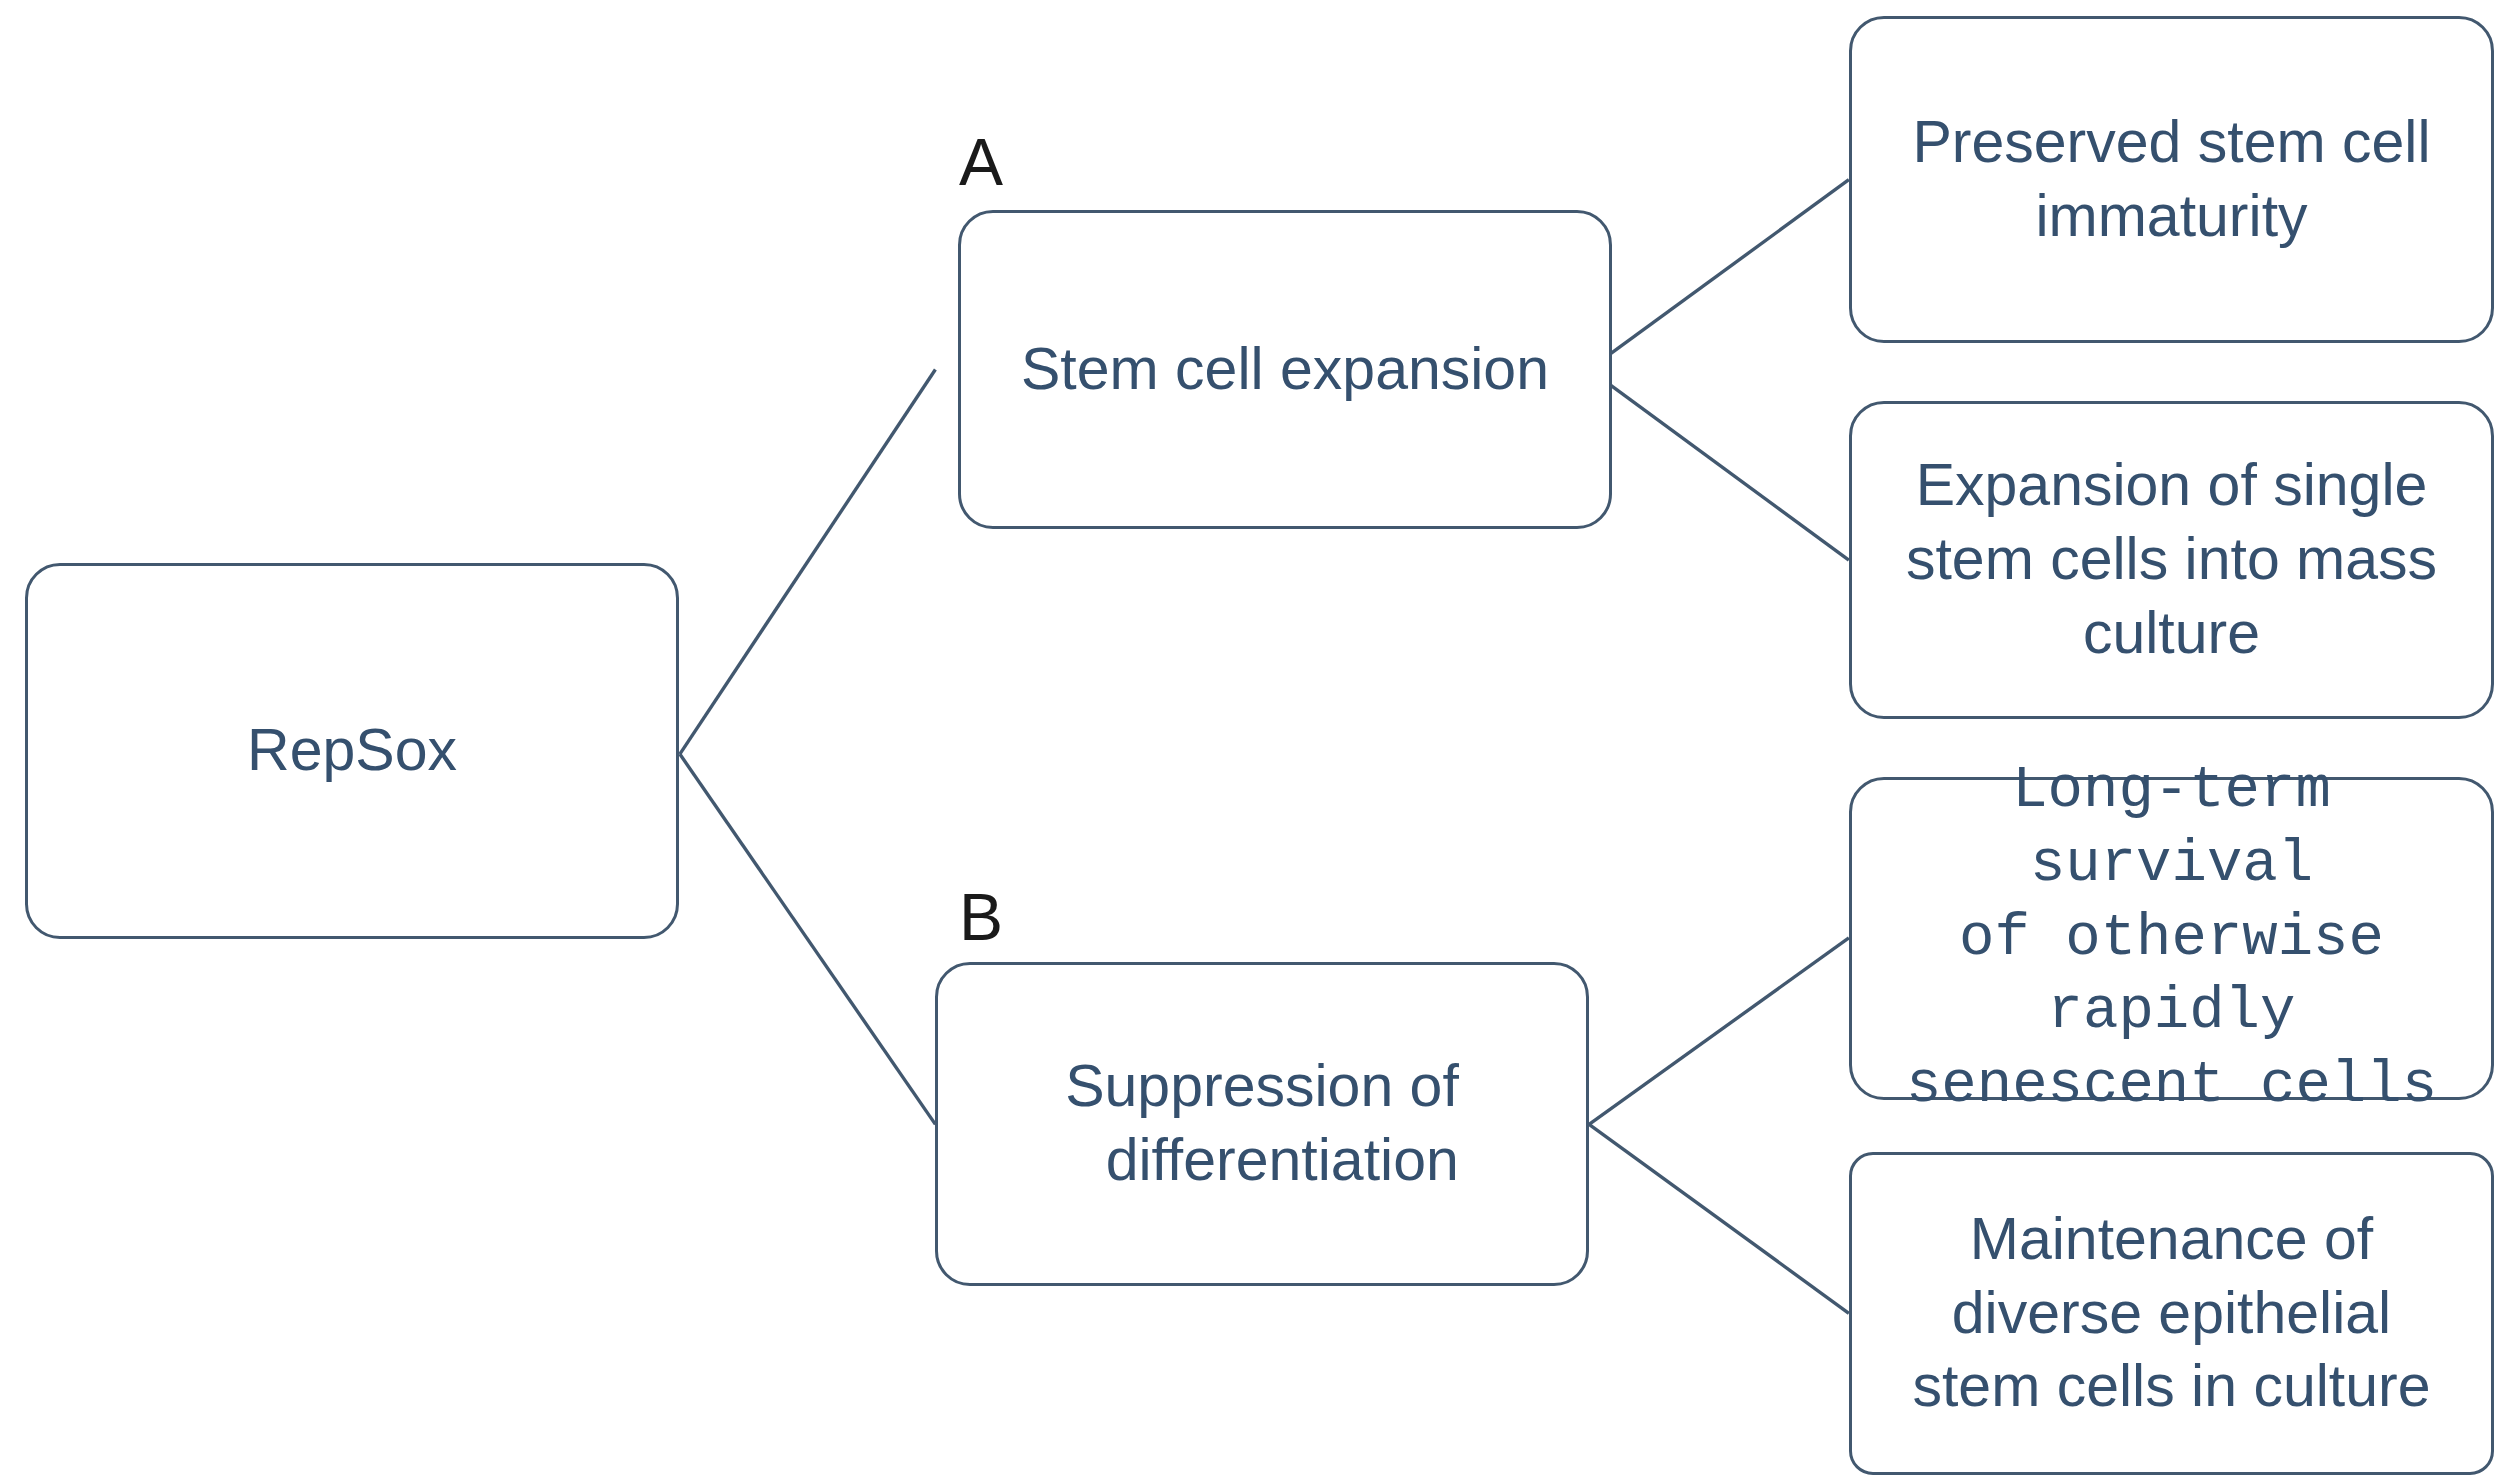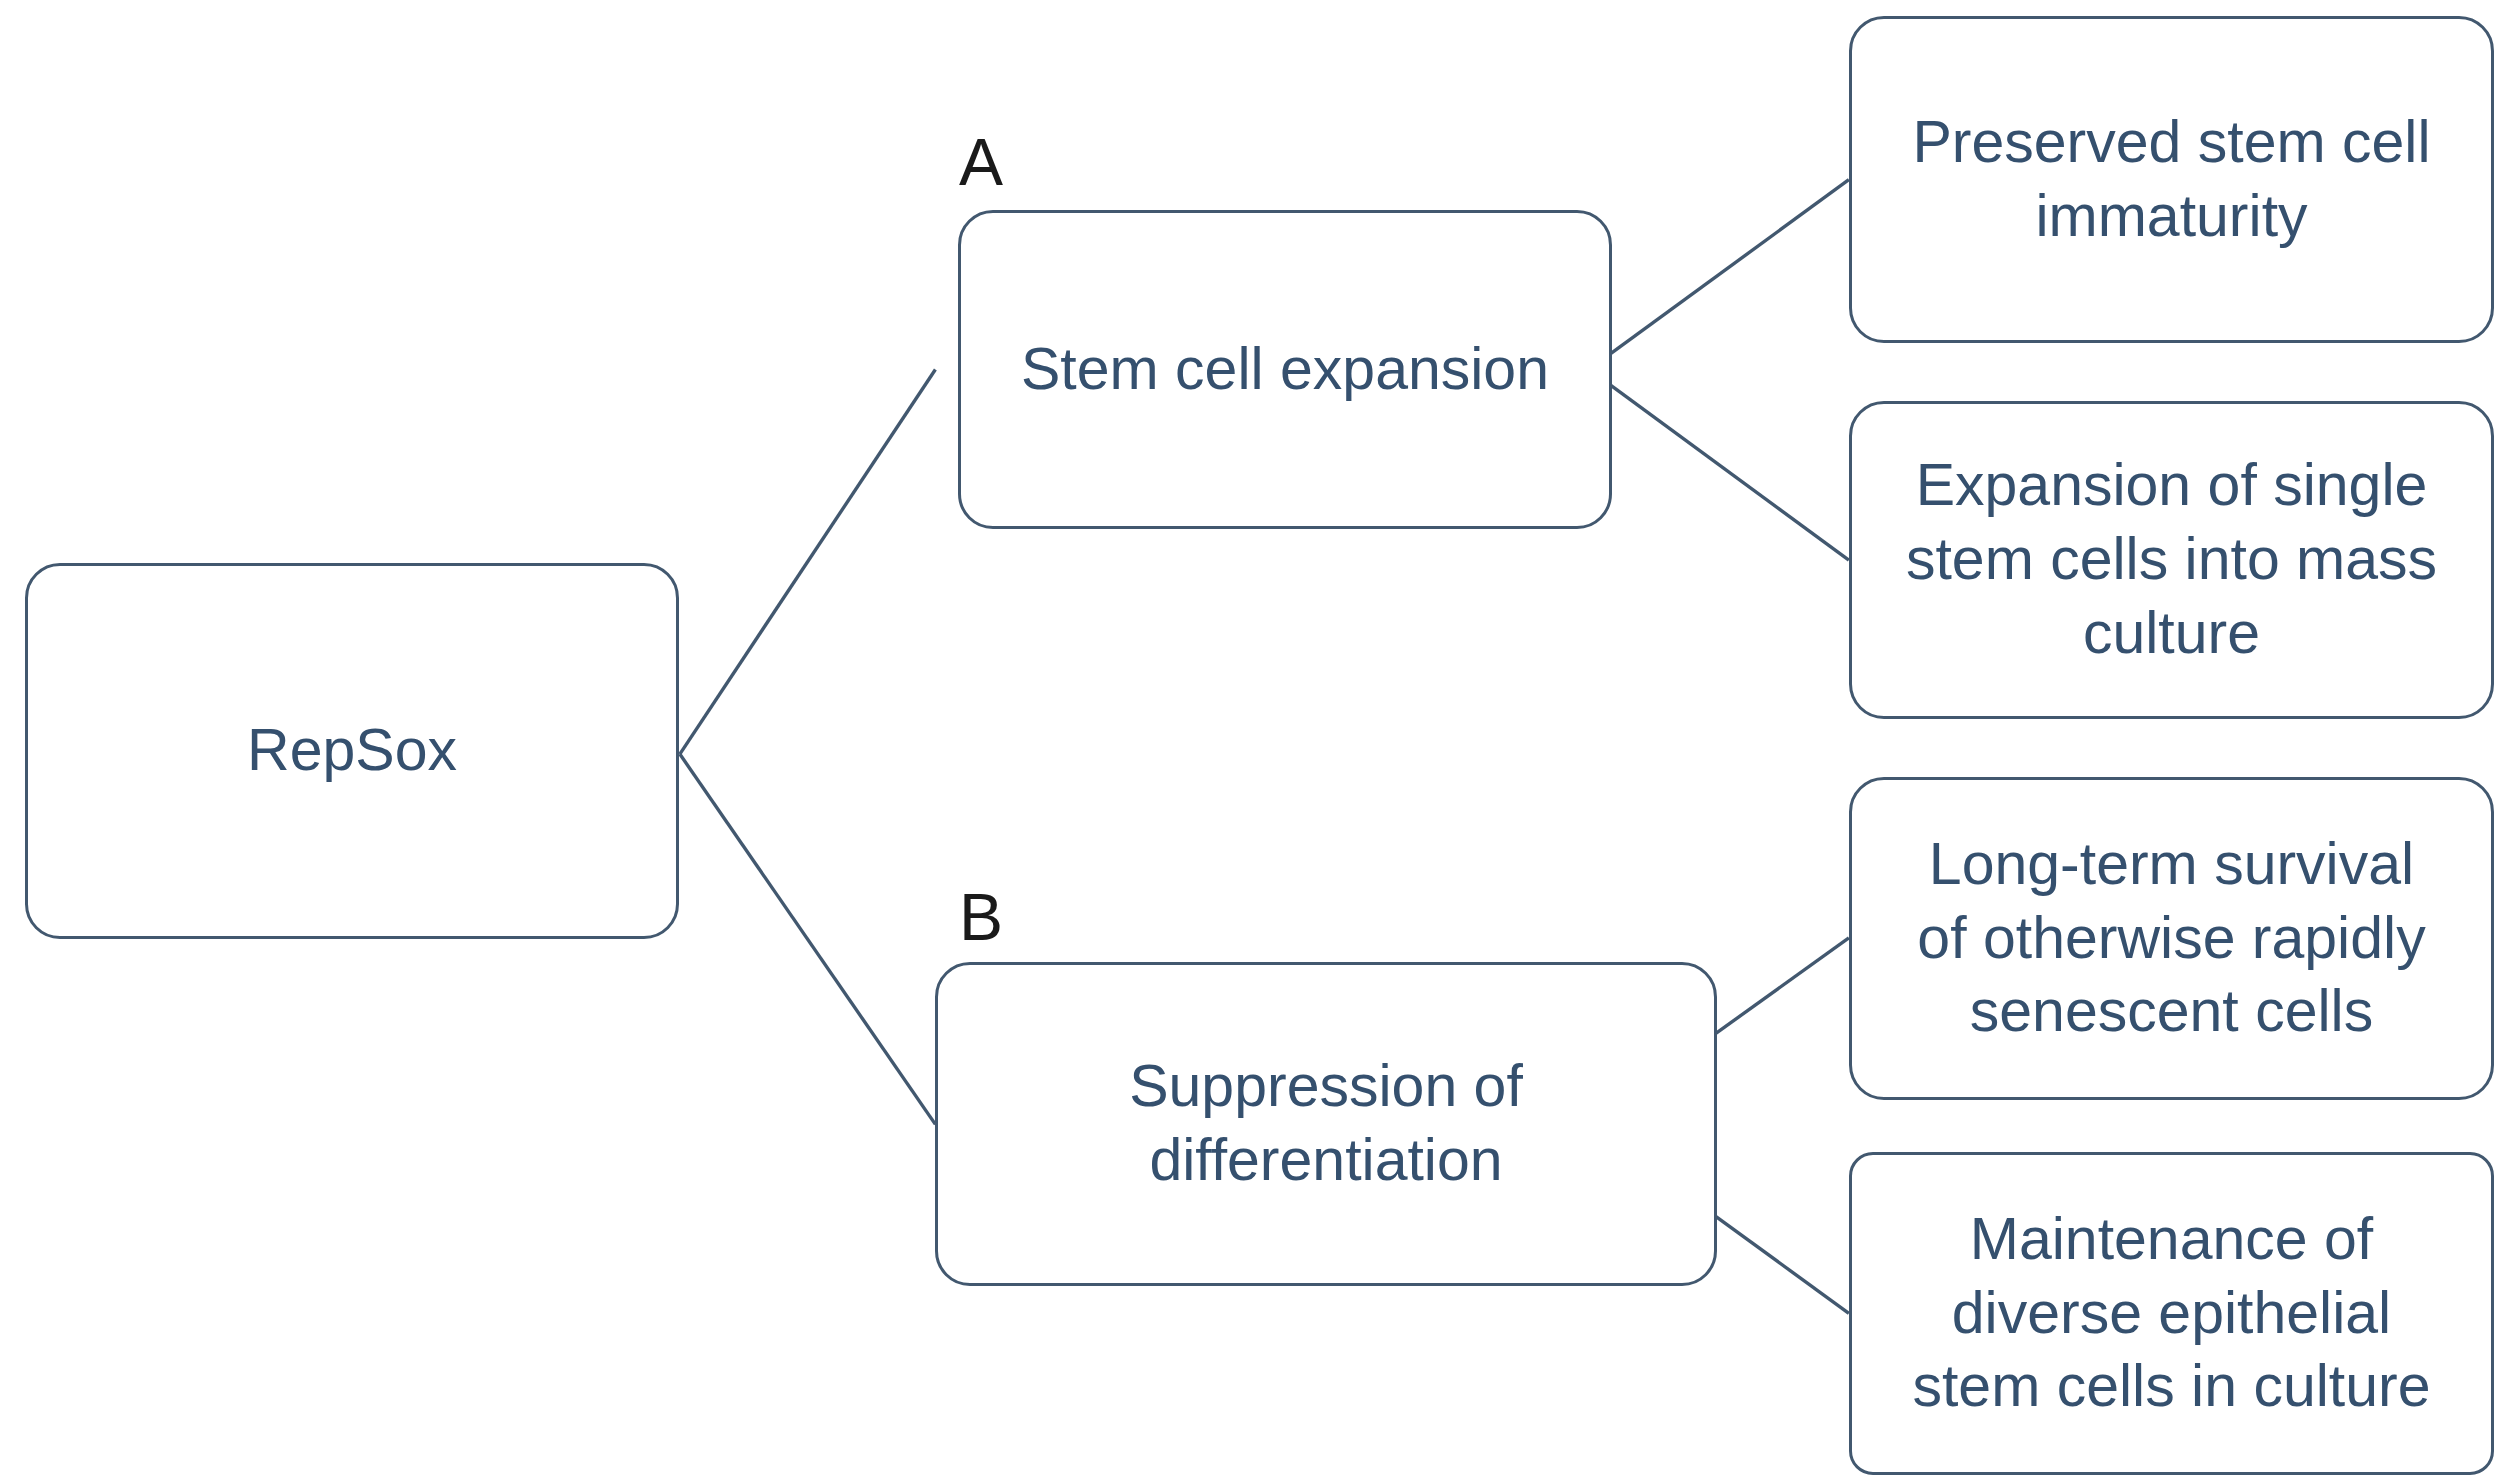--- a/index.html
+++ b/index.html
@@ -41,24 +41,24 @@
     padding:8.4px 23.6px;
   }
   .tag{
     position:absolute;
     color:var(--tag);
     font-size:66px;
     line-height:1.15;
   }
   .node-root   {left:25px;   top:563px;  width:654px; height:376px;}
   .node-a      {left:958px; top:210px;  width:654px; height:319px;}
-  .node-b      {left:935px; top:962px; width:782px; height:324px;}
+  .node-b      {left:935px; top:962px; width:654px; height:324px;text-align:right;}
   .node-a1     {left:1849px; top:16px;   width:645px; height:327px;}
   .node-a2     {left:1849px; top:401px;  width:645px; height:318px;}
-  .node-b1     {left:1849px; top:777px;  width:645px; height:323px;}
+  .node-b1     {left:1849px; top:777px;  width:645px; height:323px;font-family:Liberation Mono, monospace;}
   .node-b2     {left:1849px; top:1152px; width:645px; height:323px;border-radius:24px;}
   .tag-a{left:959px; top:125px;}
   .tag-b{left:959px; top:880px;}
 </style>
 </head>
 <body>
 
 <svg class="connector-layer" viewBox="0 0 2964 1757" xmlns="http://www.w3.org/2000/svg">
   <line x1="806" y1="894" x2="1109" y2="438"></line>
   <line x1="806" y1="894" x2="1109" y2="1333"></line>

